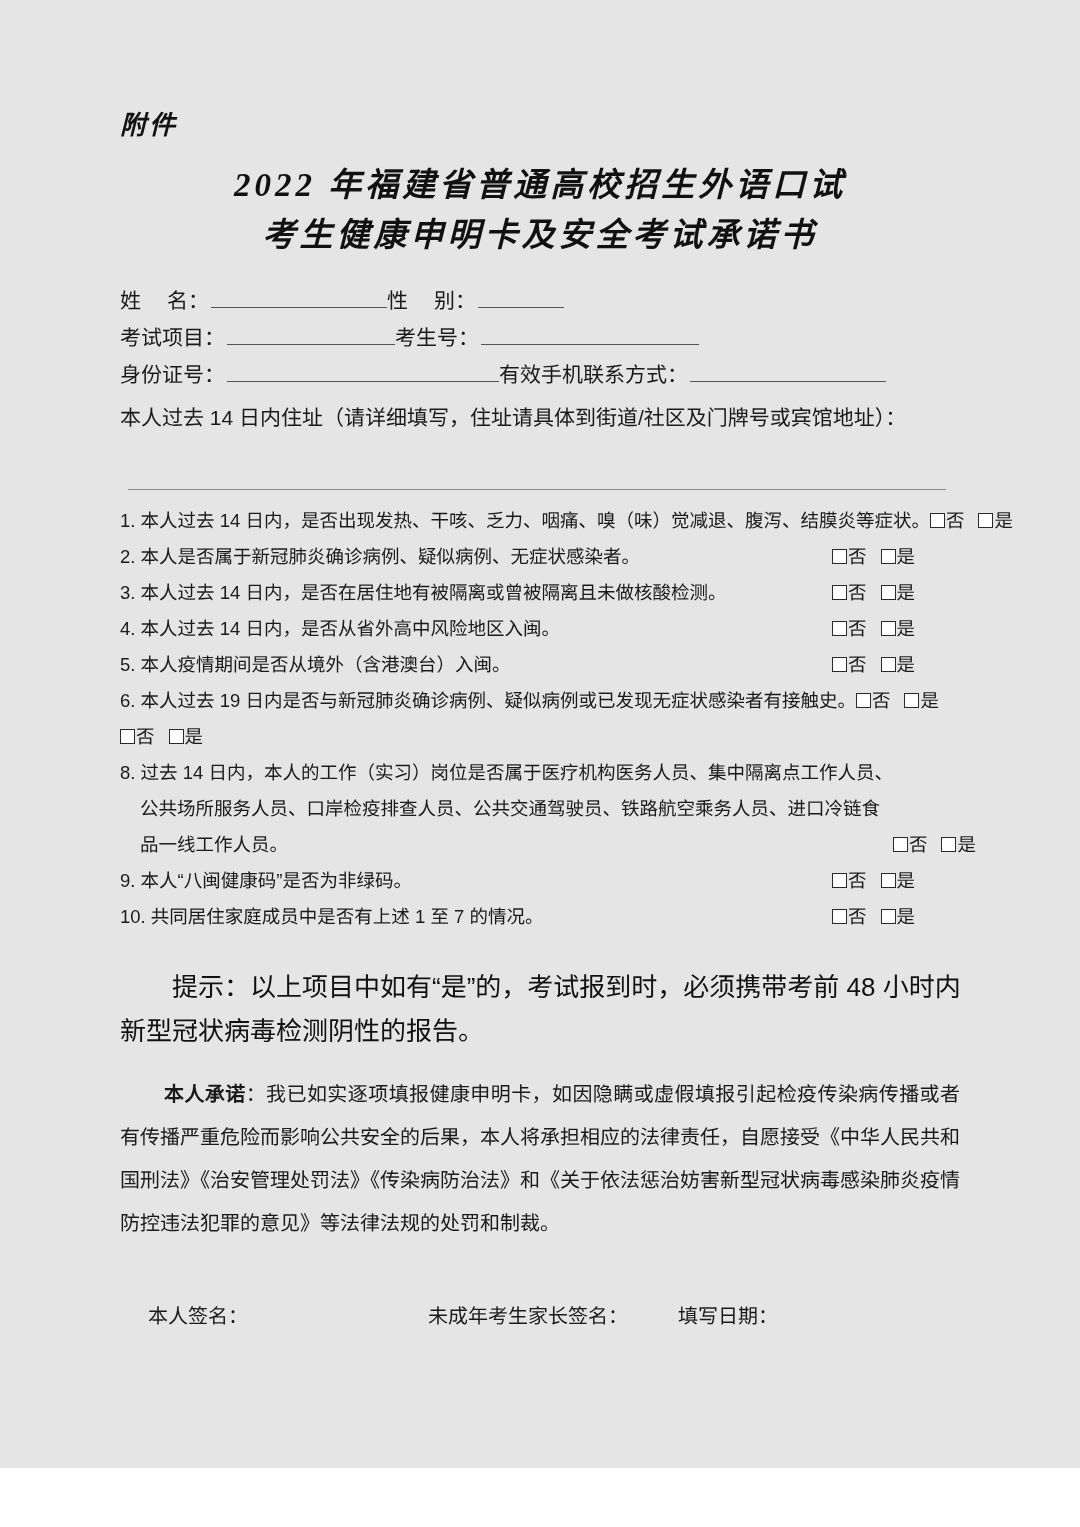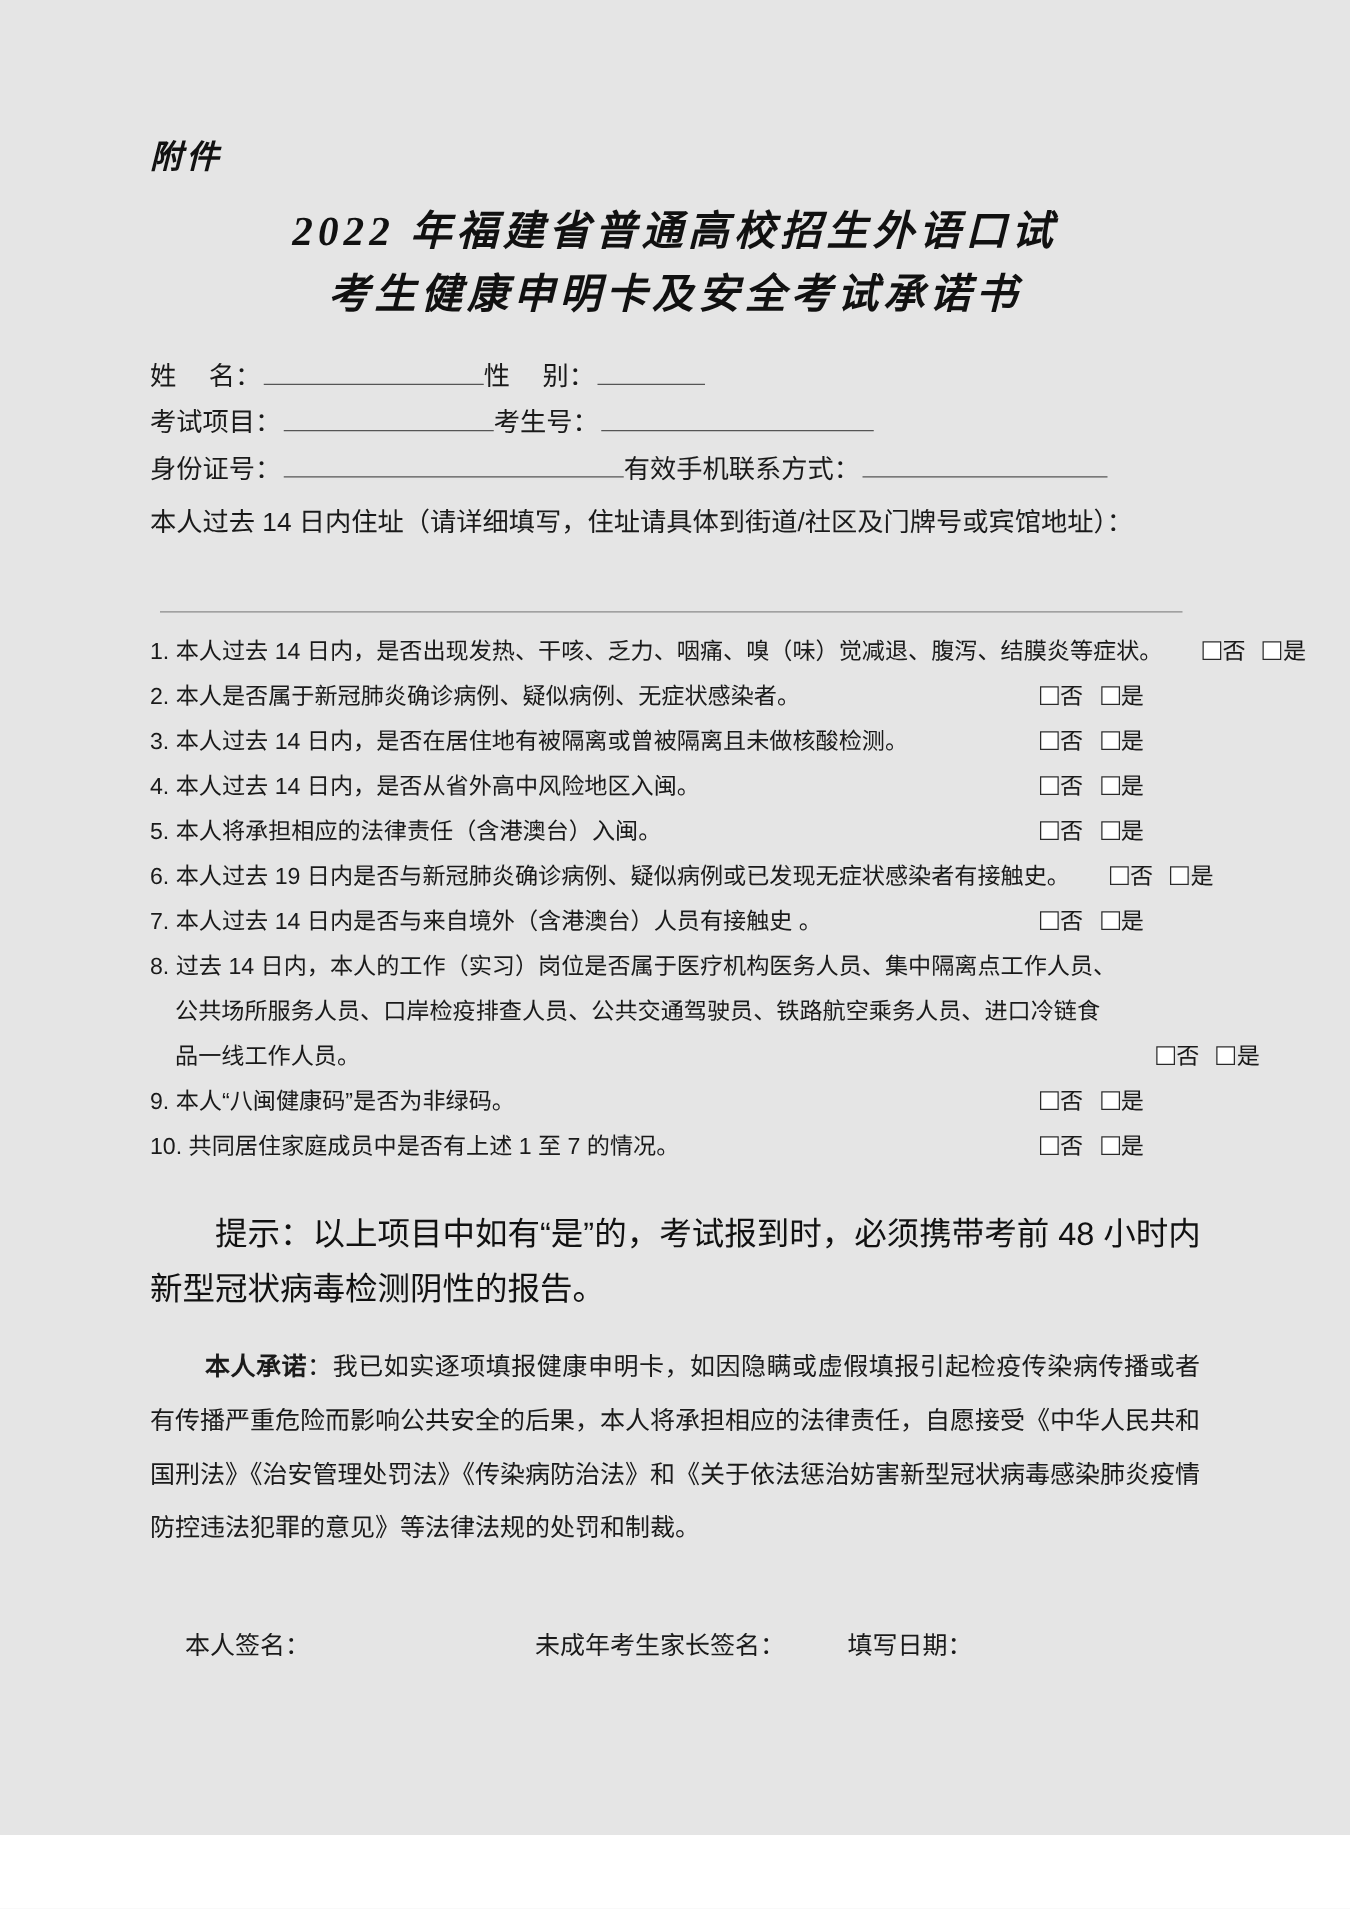--- a/index.html
+++ b/index.html
@@ -131,21 +131,20 @@
     display: block;
     padding-left: 20px;
   }
   .q-choices {
     flex: 0 0 auto;
     width: 108px;
     text-align: left;
     font-size: 18.5px;
     line-height: 36px;
     white-space: nowrap;
-    margin-left: 32px;
   }
   .q-choices.bottom-aligned {
     align-self: flex-end;
   }
   .cbox {
     display: inline-block;
     width: 13px;
     height: 13px;
     border: 1.3px solid #2a2a2a;
     vertical-align: -1px;
@@ -267,35 +266,34 @@
     </div>
 
     <div class="q-row">
       <div class="q-body"><span>4.</span>&nbsp;<span>本人过去 14 日内，是否从省外高中风险地区入闽。</span></div>
       <div class="q-choices">
         <span class="choice"><span class="cbox"></span><span>否</span></span><span class="choice"><span class="cbox"></span><span>是</span></span>
       </div>
     </div>
 
     <div class="q-row">
-      <div class="q-body"><span>5.</span>&nbsp;<span>本人将承担相应的法律责任（含港澳台）入闽。</span></div>
+      <div class="q-body"><span>5.</span>&nbsp;<span>本人疫情期间是否从境外（含港澳台）入闽。</span></div>
       <div class="q-choices">
         <span class="choice"><span class="cbox"></span><span>否</span></span><span class="choice"><span class="cbox"></span><span>是</span></span>
       </div>
     </div>
 
     <div class="q-row">
       <div class="q-body"><span>6.</span>&nbsp;<span>本人过去 19 日内是否与新冠肺炎确诊病例、疑似病例或已发现无症状感染者有接触史。</span></div>
       <div class="q-choices">
         <span class="choice"><span class="cbox"></span><span>否</span></span><span class="choice"><span class="cbox"></span><span>是</span></span>
       </div>
     </div>
 
     <div class="q-row">
-      <div class="q-body"><span>7.</span>&nbsp;<span>本人过去 14 日内是否与来自境外（含港澳台）人员有接触史 。</span></div>
       <div class="q-choices">
         <span class="choice"><span class="cbox"></span><span>否</span></span><span class="choice"><span class="cbox"></span><span>是</span></span>
       </div>
     </div>
 
     <div class="q-row">
       <div class="q-body"><span>8.</span>&nbsp;<span>过去 14 日内，本人的工作（实习）岗位是否属于医疗机构医务人员、集中隔离点工作人员、</span><span class="cont">公共场所服务人员、口岸检疫排查人员、公共交通驾驶员、铁路航空乘务人员、进口冷链食</span><span class="cont">品一线工作人员。</span></div>
       <div class="q-choices bottom-aligned">
         <span class="choice"><span class="cbox"></span><span>否</span></span><span class="choice"><span class="cbox"></span><span>是</span></span>
       </div>

